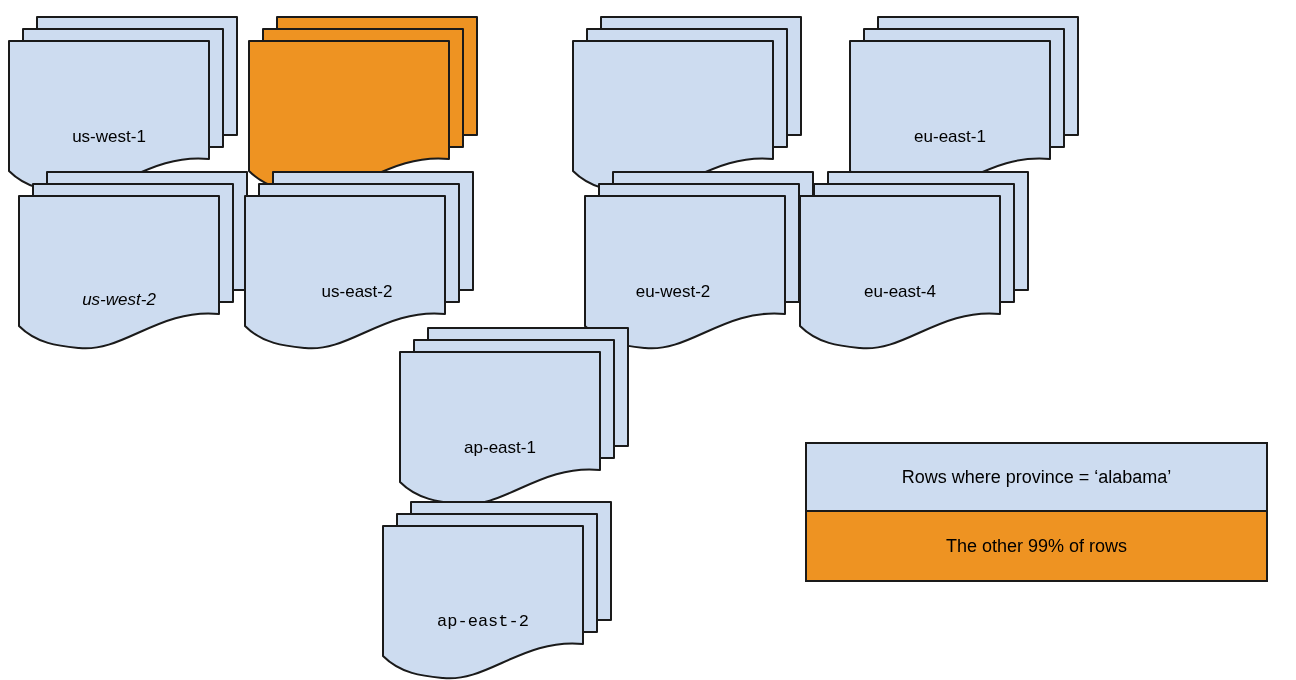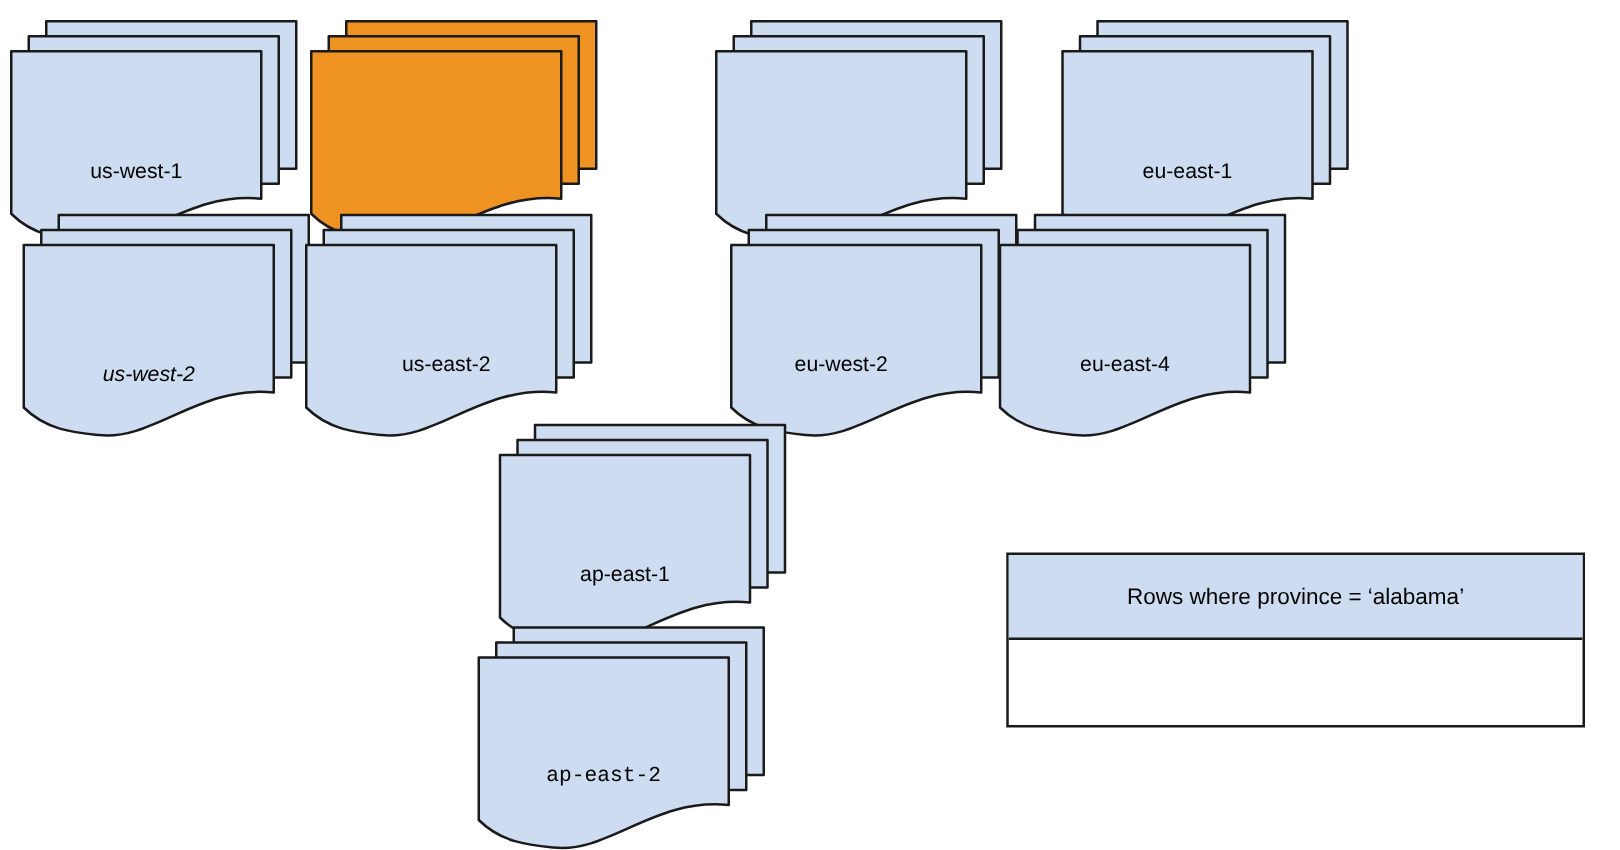--- a/index.html
+++ b/index.html
@@ -171,21 +171,21 @@
           </g>
           <g transform="translate(14,12)">
             <path d="M 0 0 L 200 0 L 200 118 L 0 118 Z" fill="#cddcf0" stroke="#1a1a1a" stroke-width="2" stroke-linejoin="round"></path>
           </g>
           <g transform="translate(0,24)">
             <path d="M 0 0 L 200 0 L 200 118 C 140 112, 104 157, 60 152 C 40 150, 18 148, 0 130 Z" fill="#cddcf0" stroke="#1a1a1a" stroke-width="2" stroke-linejoin="round"></path>
           </g>
         </svg>
         <div class="stack-label" style="top: 110px; width: 200px;">eu-east-4</div>
       </div>
-      <div class="stack" style="left: 400px; top: 340px; width: 256px; height: 176px;">
+      <div class="stack" style="left: 400px; top: 328px; width: 256px; height: 176px;">
         <svg width="228" height="176" viewBox="0 0 228 176">
           <g transform="translate(28,0)">
             <path d="M 0 0 L 200 0 L 200 118 L 0 118 Z" fill="#cddcf0" stroke="#1a1a1a" stroke-width="2" stroke-linejoin="round"></path>
           </g>
           <g transform="translate(14,12)">
             <path d="M 0 0 L 200 0 L 200 118 L 0 118 Z" fill="#cddcf0" stroke="#1a1a1a" stroke-width="2" stroke-linejoin="round"></path>
           </g>
           <g transform="translate(0,24)">
             <path d="M 0 0 L 200 0 L 200 118 C 140 112, 104 157, 60 152 C 40 150, 18 148, 0 130 Z" fill="#cddcf0" stroke="#1a1a1a" stroke-width="2" stroke-linejoin="round"></path>
           </g>
@@ -205,15 +205,18 @@
           </g>
         </svg>
         <div class="stack-label" style="top: 110px; width: 200px; font-family: Liberation Mono, monospace;">ap-east-2</div>
       </div>
     </div>
 
   <div class="legend" style="border-color: rgb(26, 26, 26);">
     <div class="legend-row legend-row-blue" style="background: rgb(205, 220, 240); border-bottom-color: rgb(26, 26, 26);">
       <span>Rows where province = ‘alabama’</span>
     </div>
+    <div class="legend-row legend-row-orange" style="background: rgb(238, 147, 34);">
+      <span>The other 99% of rows</span>
+    </div>
   </div>
 
 </div>
 
 </body></html>

